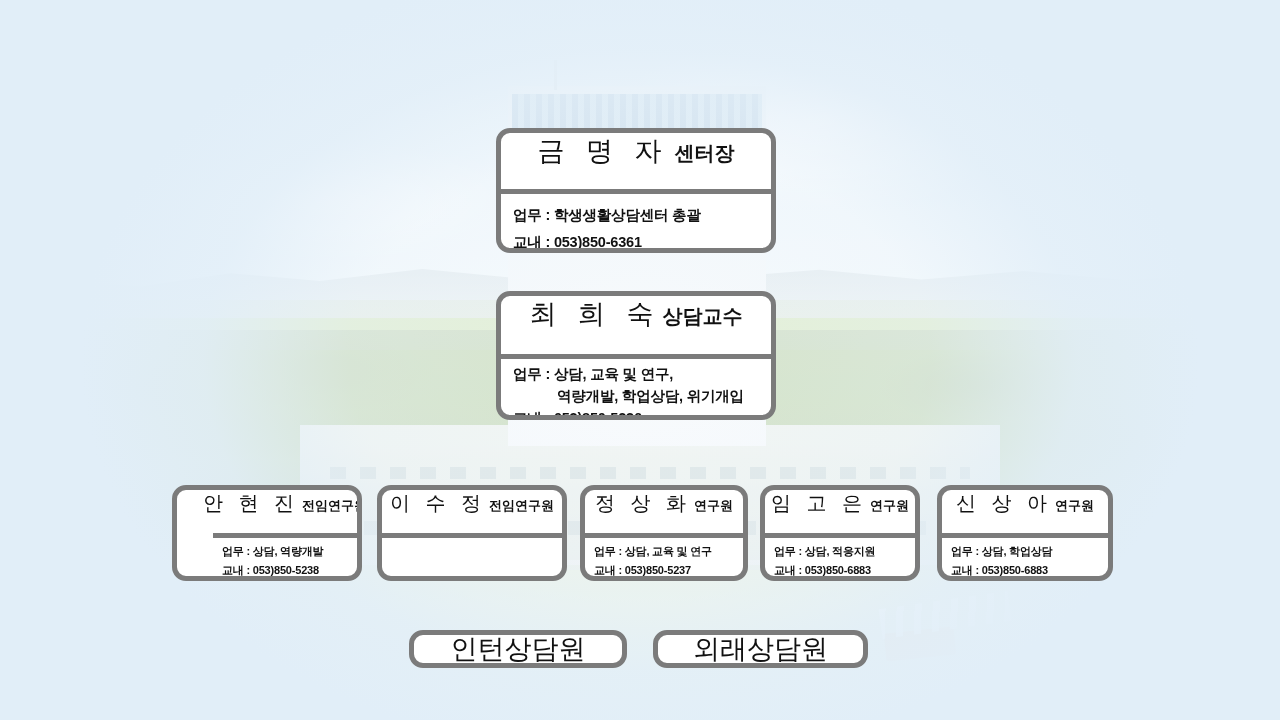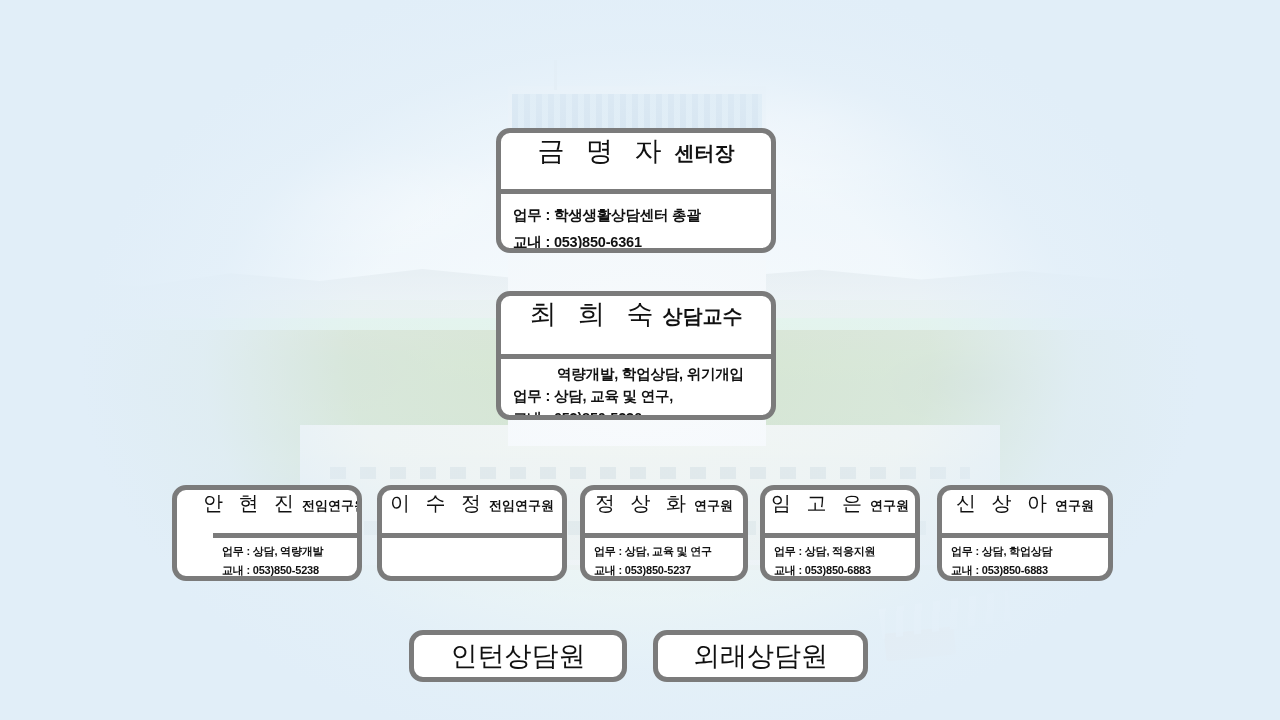--- a/index.html
+++ b/index.html
@@ -8,21 +8,21 @@
     width: 1280px;
     height: 720px;
     overflow: hidden;
     font-family: "Liberation Sans", "DejaVu Sans", sans-serif;
   }
 
   #stage {
     position: relative;
     width: 1280px;
     height: 720px;
-    background: #86efac;
+    background: #84cc16;
     overflow: hidden;
   }
 
   
   #photo {
     position: absolute;
     left: 0; top: 0;
     width: 1280px; height: 720px;
   }
 
@@ -203,21 +203,21 @@
   .node-res .line { font-size: 11px; line-height: 19px; }
 
   #node-res-0 { left: 172px; width: 190px; padding-left: 36px; }
   #node-res-1 { left: 377px; width: 190px; }
   #node-res-2 { left: 580px; width: 168px; }
   #node-res-3 { left: 760px; width: 160px; }
   #node-res-4 { left: 937px; width: 176px; }
 
   
   .node-plain {
-    top: 630px; height: 52px;
+    top: 630px; height: 38px;
     display: flex; align-items: center; justify-content: center;
   }
   .node-plain .plain-label {
     font-size: 27px;
     color: #111;
     letter-spacing: 0px;
     white-space: nowrap;
   }
   #node-plain-0 { left: 409px; width: 218px; }
   #node-plain-1 { left: 653px; width: 215px; }
@@ -257,22 +257,22 @@
       </div>
     </div>
 
     <div class="node" id="node-prof">
       <div class="head">
         <span class="name">최 희 숙</span>
         <span class="role">상담교수</span>
       </div>
       <div class="divider"></div>
       <div class="body">
+        <div class="line">업무 : 상담, 교육 및 연구,</div>
         <div class="line indent">역량개발, 학업상담, 위기개입</div>
-        <div class="line">업무 : 상담, 교육 및 연구,</div>
         <div class="line">교내 : 053)850-5236</div>
       </div>
     </div>
 
     <div class="node node-res" id="node-res-0">
       <div class="head">
         <span class="name">안 현 진</span>
         <span class="role">전임연구원</span>
       </div>
       <div class="divider"></div>

